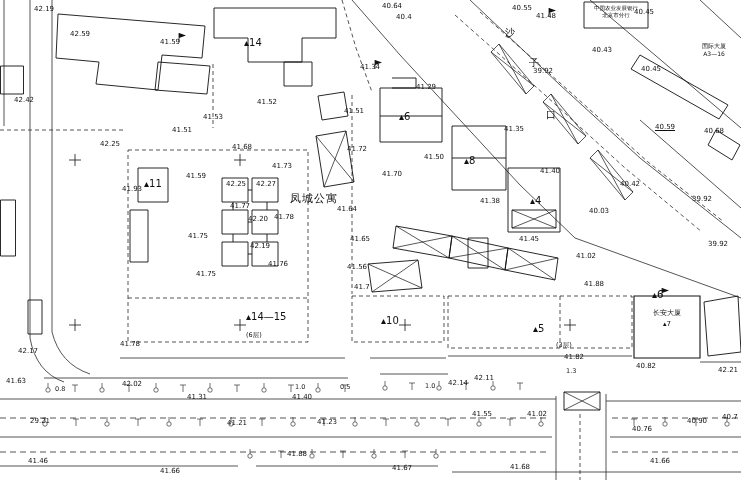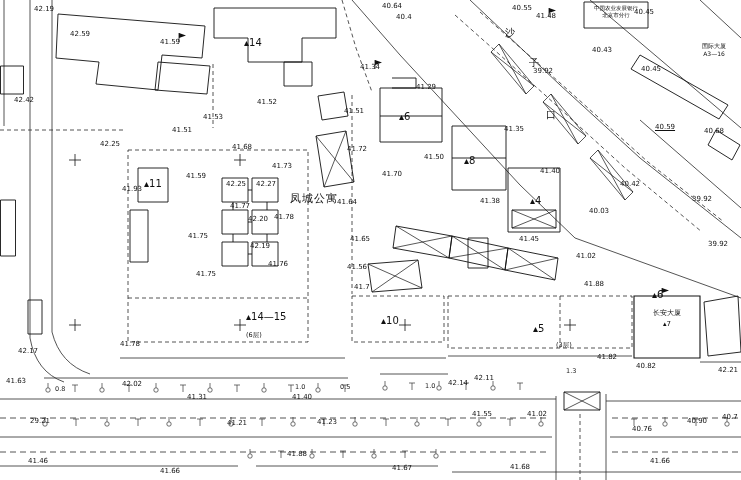--- a/index.html
+++ b/index.html
@@ -227,21 +227,21 @@
       <span class="lbl elev" style="left: 256px; top: 181px;">42.27</span>
       <span class="lbl elev" style="left: 114px; top: 186px; margin-left: 8px;">41.93</span>
       <span class="lbl elev" style="left: 210px; top: 203px; margin-left: 20px;">41.77</span>
       <span class="lbl elev" style="left: 248px; top: 216px;">42.20</span>
       <span class="lbl elev" style="left: 274px; top: 214px;">41.78</span>
       <span class="lbl elev" style="left: 188px; top: 233px;">41.75</span>
       <span class="lbl elev" style="left: 250px; top: 243px;">42.19</span>
       <span class="lbl elev" style="left: 268px; top: 261px;">41.76</span>
       <span class="lbl elev" style="left: 196px; top: 271px;">41.75</span>
       <span class="lbl elev" style="left: 120px; top: 341px;">41.78</span>
-      <span class="lbl elev" style="left: 337px; top: 199px;">41.64</span>
+      <span class="lbl elev" style="left: 337px; top: 206px;">41.64</span>
       <span class="lbl elev" style="left: 347px; top: 146px;">41.72</span>
       <span class="lbl elev" style="left: 344px; top: 108px;">41.51</span>
       <span class="lbl elev" style="left: 360px; top: 64px;">41.34</span>
       <span class="lbl elev" style="left: 382px; top: 171px;">41.70</span>
       <span class="lbl elev" style="left: 350px; top: 236px;">41.65</span>
       <span class="lbl elev" style="left: 347px; top: 264px;">41.56</span>
       <span class="lbl elev" style="left: 354px; top: 284px;">41.7</span>
       <span class="lbl elev" style="left: 416px; top: 84px;">41.29</span>
       <span class="lbl elev" style="left: 504px; top: 126px;">41.35</span>
       <span class="lbl elev" style="left: 424px; top: 154px;">41.50</span>
@@ -254,21 +254,21 @@
       <span class="lbl elev" style="left: 704px; top: 128px;">40.68</span>
       <span class="lbl elev" style="left: 620px; top: 181px;">40.42</span>
       <span class="lbl elev" style="left: 589px; top: 208px;">40.03</span>
       <span class="lbl elev" style="left: 692px; top: 196px;">39.92</span>
       <span class="lbl elev" style="left: 708px; top: 241px;">39.92</span>
       <span class="lbl elev" style="left: 18px; top: 348px;">42.17</span>
       <span class="lbl elev" style="left: 6px; top: 378px;">41.63</span>
       <span class="lbl elev" style="left: 122px; top: 381px;">42.02</span>
       <span class="lbl elev" style="left: 448px; top: 380px;">42.14</span>
       <span class="lbl elev" style="left: 474px; top: 375px;">42.11</span>
-      <span class="lbl elev" style="left: 564px; top: 354px; margin-left: 33px;">41.82</span>
+      <span class="lbl elev" style="left: 564px; top: 354px;">41.82</span>
       <span class="lbl elev" style="left: 636px; top: 363px;">40.82</span>
       <span class="lbl elev" style="left: 718px; top: 367px;">42.21</span>
       <span class="lbl elev" style="left: 187px; top: 394px;">41.31</span>
       <span class="lbl elev" style="left: 292px; top: 394px;">41.40</span>
       <span class="lbl elev" style="left: 30px; top: 418px;">29.21</span>
       <span class="lbl elev" style="left: 227px; top: 420px;">41.21</span>
       <span class="lbl elev" style="left: 317px; top: 419px;">41.23</span>
       <span class="lbl elev" style="left: 472px; top: 411px;">41.55</span>
       <span class="lbl elev" style="left: 527px; top: 411px;">41.02</span>
       <span class="lbl elev" style="left: 632px; top: 426px;">40.76</span>

